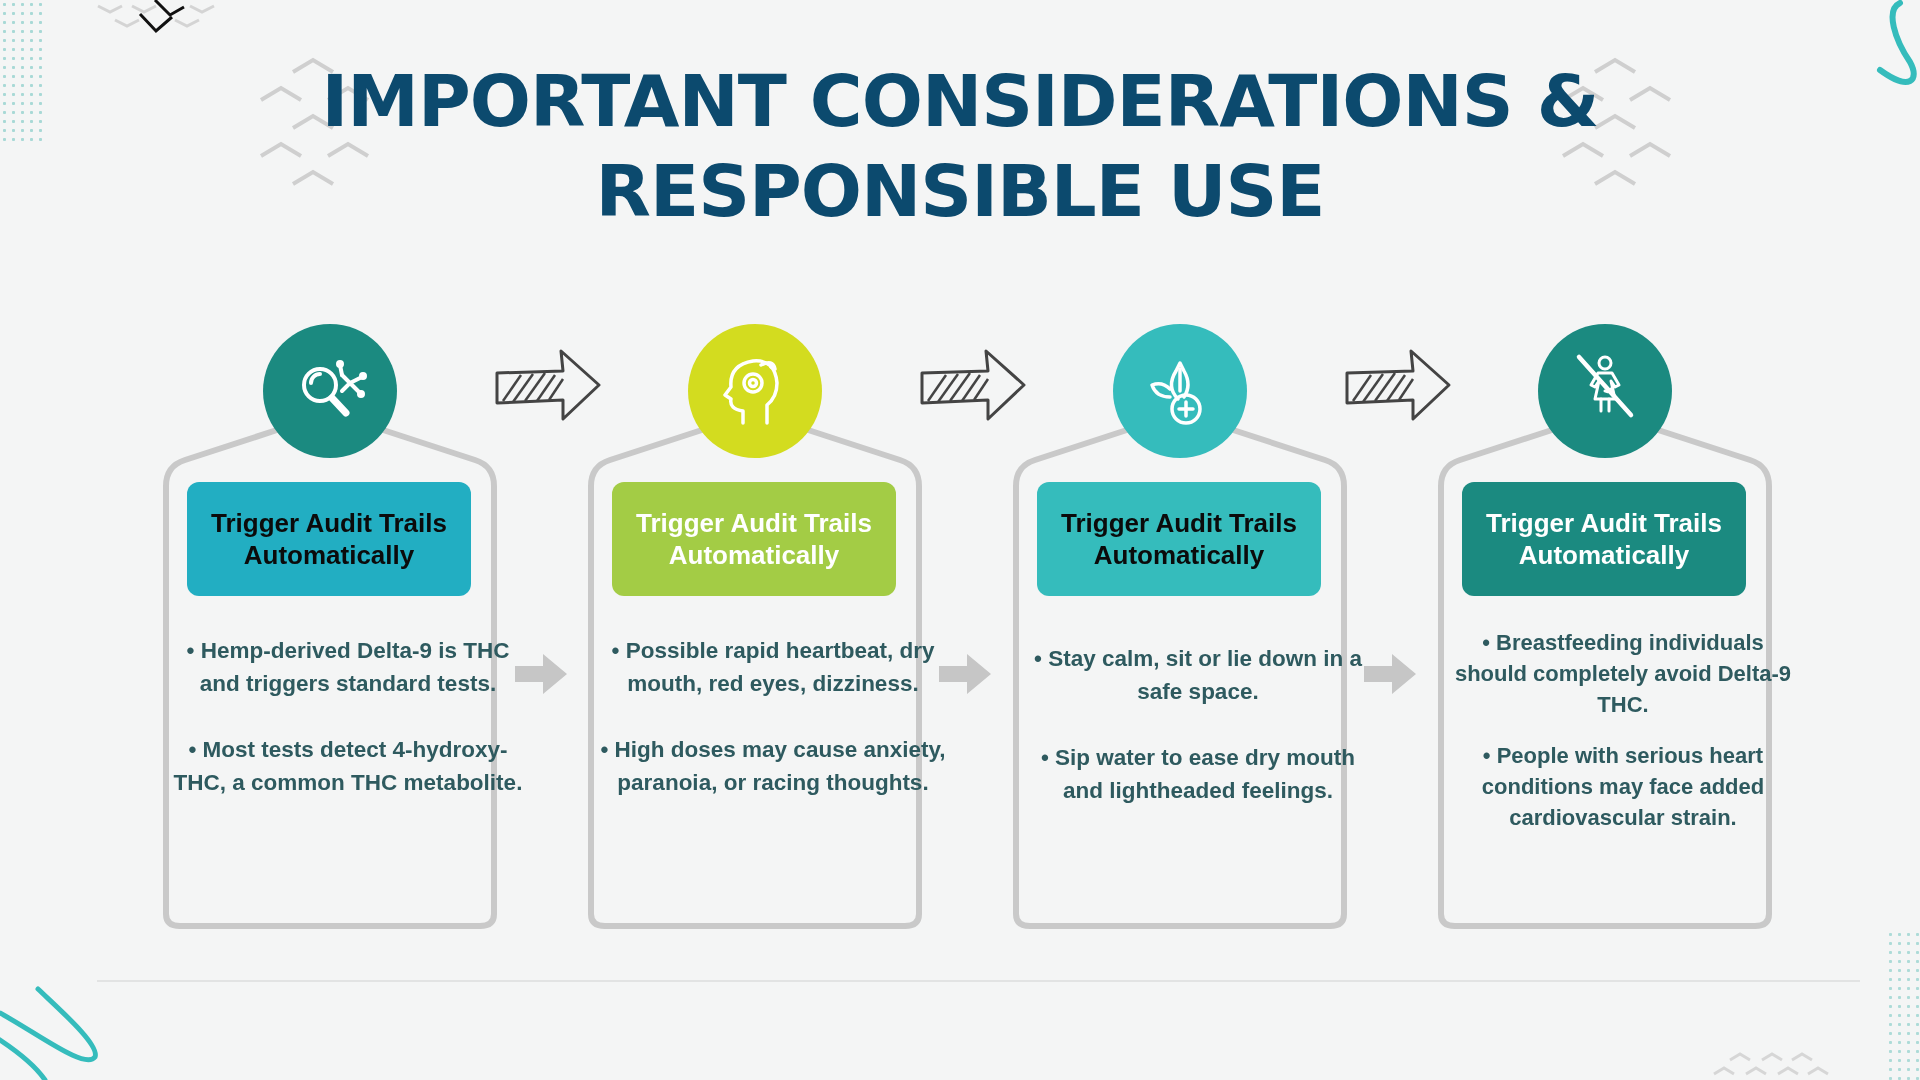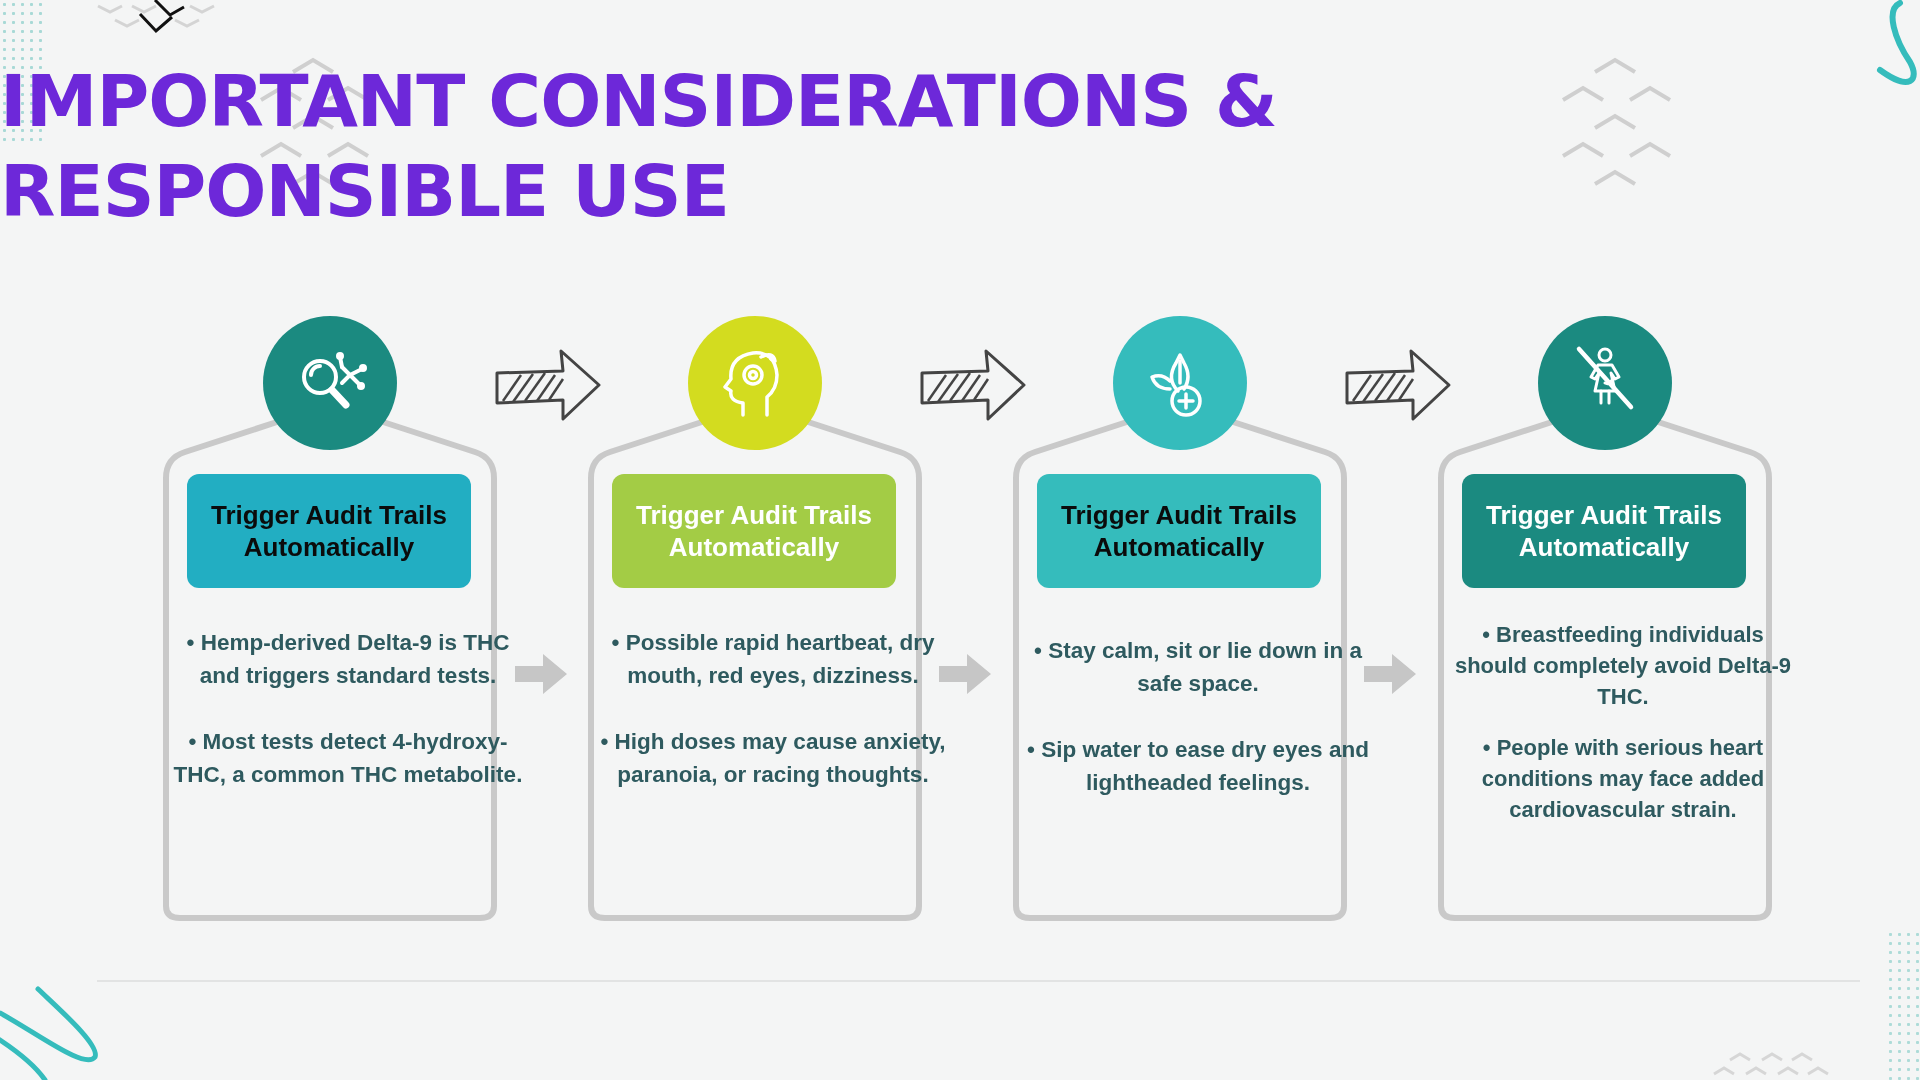--- a/index.html
+++ b/index.html
@@ -17,28 +17,28 @@
     background-image: radial-gradient(circle, #8fd0cc 1.3px, transparent 1.8px);
     background-size: 9px 9px; opacity: .75; }
   .dots-right { right: 0; top: 930px; width: 34px; height: 150px;
     background-image: radial-gradient(circle, #8fd0cc 1.3px, transparent 1.8px);
     background-size: 9px 9px; opacity: .7; }
   .divider { position: absolute; left: 97px; right: 60px; top: 980px; height: 2px; background: #e2e3e3; }
 
   
   .title {
     position: absolute; left: 0; right: 0; top: 56px;
-    text-align: left; color: #6d28d9;
+    text-align: center; color: #0c4a6e;
     font-family: "DejaVu Sans", "Liberation Sans", sans-serif;
     font-weight: bold; font-size: 72px; line-height: 90px; letter-spacing: -1px;
   }
 
   
   .card {
-    position: absolute; top: 316px; width: 370px; height: 605px;
+    position: absolute; top: 324px; width: 370px; height: 605px;
   }
   .card-outline { position: absolute; left: 0; top: 0; width: 334px; height: 605px; }
   .card-icon {
     position: absolute; left: 100px; top: 0; width: 134px; height: 134px; border-radius: 50%;
     display: flex; align-items: center; justify-content: center;
   }
   .card-header {
     position: absolute; left: 24px; top: 158px; width: 284px; height: 114px;
     border-radius: 12px; display: flex; align-items: center; justify-content: center;
     text-align: center; font-weight: bold; font-size: 26px; line-height: 32px; padding: 0 10px;
@@ -219,21 +219,21 @@
         <path d="M38 48 Q26 36 36 20 L40 12 L44 20 Q52 34 44 46"></path>
         <path d="M40 18 L40 40"></path>
         <path d="M30 46 Q16 46 12 34 Q22 30 30 38"></path>
         <circle cx="46" cy="58" r="14"></circle>
         <path d="M46 51 L46 65 M39 58 L53 58"></path>
       </svg>
     </div>
     <div class="card-header" style="background:#35bcbc;color:#0b0b0b">Trigger Audit Trails Automatically</div>
     <div class="card-body" style="top:318px">
       <span class="bullet">• Stay calm, sit or lie down in a safe space.</span>
-      <span class="bullet">• Sip water to ease dry eyes and lightheaded feelings.</span>
+      <span class="bullet">• Sip water to ease dry mouth and lightheaded feelings.</span>
     </div>
   </div>
 
   <div class="card" style="left:1438px">
     <svg class="card-outline" viewBox="0 0 334 605">
       <path d="M120 104 L22 136 Q3 142 3 162 L3 590 Q3 602 17 602 L317 602 Q331 602 331 590 L331 162 Q331 142 312 136 L214 104" fill="none" stroke="#c9c9c9" stroke-width="6"></path>
     </svg>
     <div class="card-icon" style="background:#1b8a80">
       <svg width="80" height="80" viewBox="0 0 80 80" fill="none" stroke="#fff" stroke-width="3" stroke-linecap="round" stroke-linejoin="round">
         <circle cx="40" cy="12" r="6"></circle>

